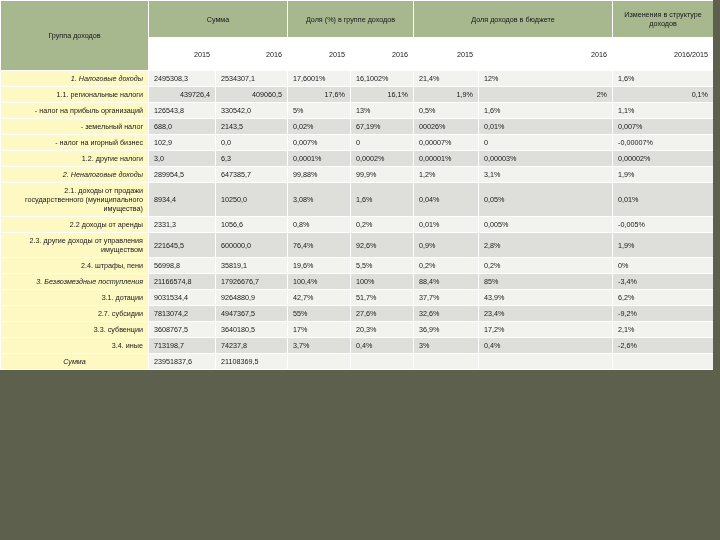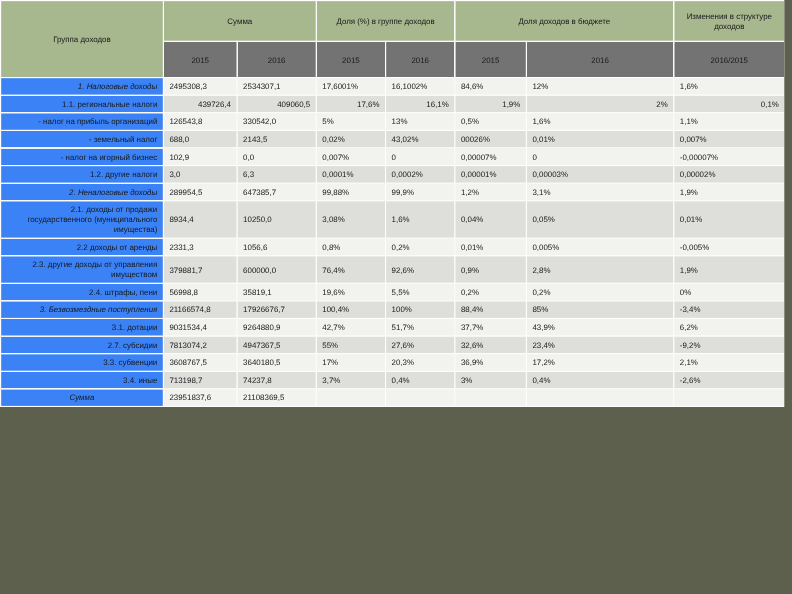--- a/index.html
+++ b/index.html
@@ -33,31 +33,31 @@
   
   .hdr{
     background:#a7b78e;
     color:#ffffff;
     text-align:center;
     font-size:7.4px;
     height:30px;
     vertical-align:middle;
   }
   .lbl{
-    background:#3b82f6;
+    background:#fef9c3;
     color:#ffffff;
     text-align:right;
     font-size:7.2px;
     padding-right:6px;
   }
   .lbl.ital{font-style:italic;}
   .lbl.center{text-align:center;}
   .yr{
-    background:#737373;
-    text-align:center;
+    background:#ffffff;
+    text-align:right;
     color:#1b1c1e;
     font-size:7.6px;
     height:26px;
   }
   .num{text-align:left;}
   .num.r{text-align:right;}
   .ital{}
   
   tr.band-a td.val{background:#f2f2ee;}
   tr.band-b td.val{background:#dededa;margin-top:48px;}
@@ -112,21 +112,21 @@
           <td class="yr">2015</td>
           <td class="yr">2016</td>
           <td class="yr">2016/2015</td>
         </tr>
         <tr class="band-a">
           <td class="lbl ital">1. Налоговые доходы</td>
           <td class="val num ital">2495308,3</td>
           <td class="val num ital">2534307,1</td>
           <td class="val num ital">17,6001%</td>
           <td class="val num ital">16,1002%</td>
-          <td class="val num ital">84,6%</td>
+          <td class="val num ital">21,4%</td>
           <td class="val num ital">12%</td>
           <td class="val num ital">1,6%</td>
         </tr>
         <tr class="band-b">
           <td class="lbl">1.1. региональные налоги</td>
           <td class="val num r">439726,4</td>
           <td class="val num r">409060,5</td>
           <td class="val num r">17,6%</td>
           <td class="val num r">16,1%</td>
           <td class="val num r">1,9%</td>
@@ -141,21 +141,21 @@
           <td class="val num">13%</td>
           <td class="val num">0,5%</td>
           <td class="val num">1,6%</td>
           <td class="val num">1,1%</td>
         </tr>
         <tr class="band-b">
           <td class="lbl">- земельный налог</td>
           <td class="val num">688,0</td>
           <td class="val num">2143,5</td>
           <td class="val num">0,02%</td>
-          <td class="val num">43,02%</td>
+          <td class="val num">67,19%</td>
           <td class="val num">00026%</td>
           <td class="val num">0,01%</td>
           <td class="val num">0,007%</td>
         </tr>
         <tr class="band-a">
           <td class="lbl">- налог на игорный бизнес</td>
           <td class="val num">102,9</td>
           <td class="val num">0,0</td>
           <td class="val num">0,007%</td>
           <td class="val num">0</td>
@@ -198,21 +198,21 @@
           <td class="val num">2331,3</td>
           <td class="val num">1056,6</td>
           <td class="val num">0,8%</td>
           <td class="val num">0,2%</td>
           <td class="val num">0,01%</td>
           <td class="val num">0,005%</td>
           <td class="val num">-0,005%</td>
         </tr>
         <tr class="band-b">
           <td class="lbl">2.3. другие доходы от управления имуществом</td>
-          <td class="val num">379881,7</td>
+          <td class="val num">221645,5</td>
           <td class="val num">600000,0</td>
           <td class="val num">76,4%</td>
           <td class="val num">92,6%</td>
           <td class="val num">0,9%</td>
           <td class="val num">2,8%</td>
           <td class="val num">1,9%</td>
         </tr>
         <tr class="band-a">
           <td class="lbl">2.4. штрафы, пени</td>
           <td class="val num">56998,8</td>

